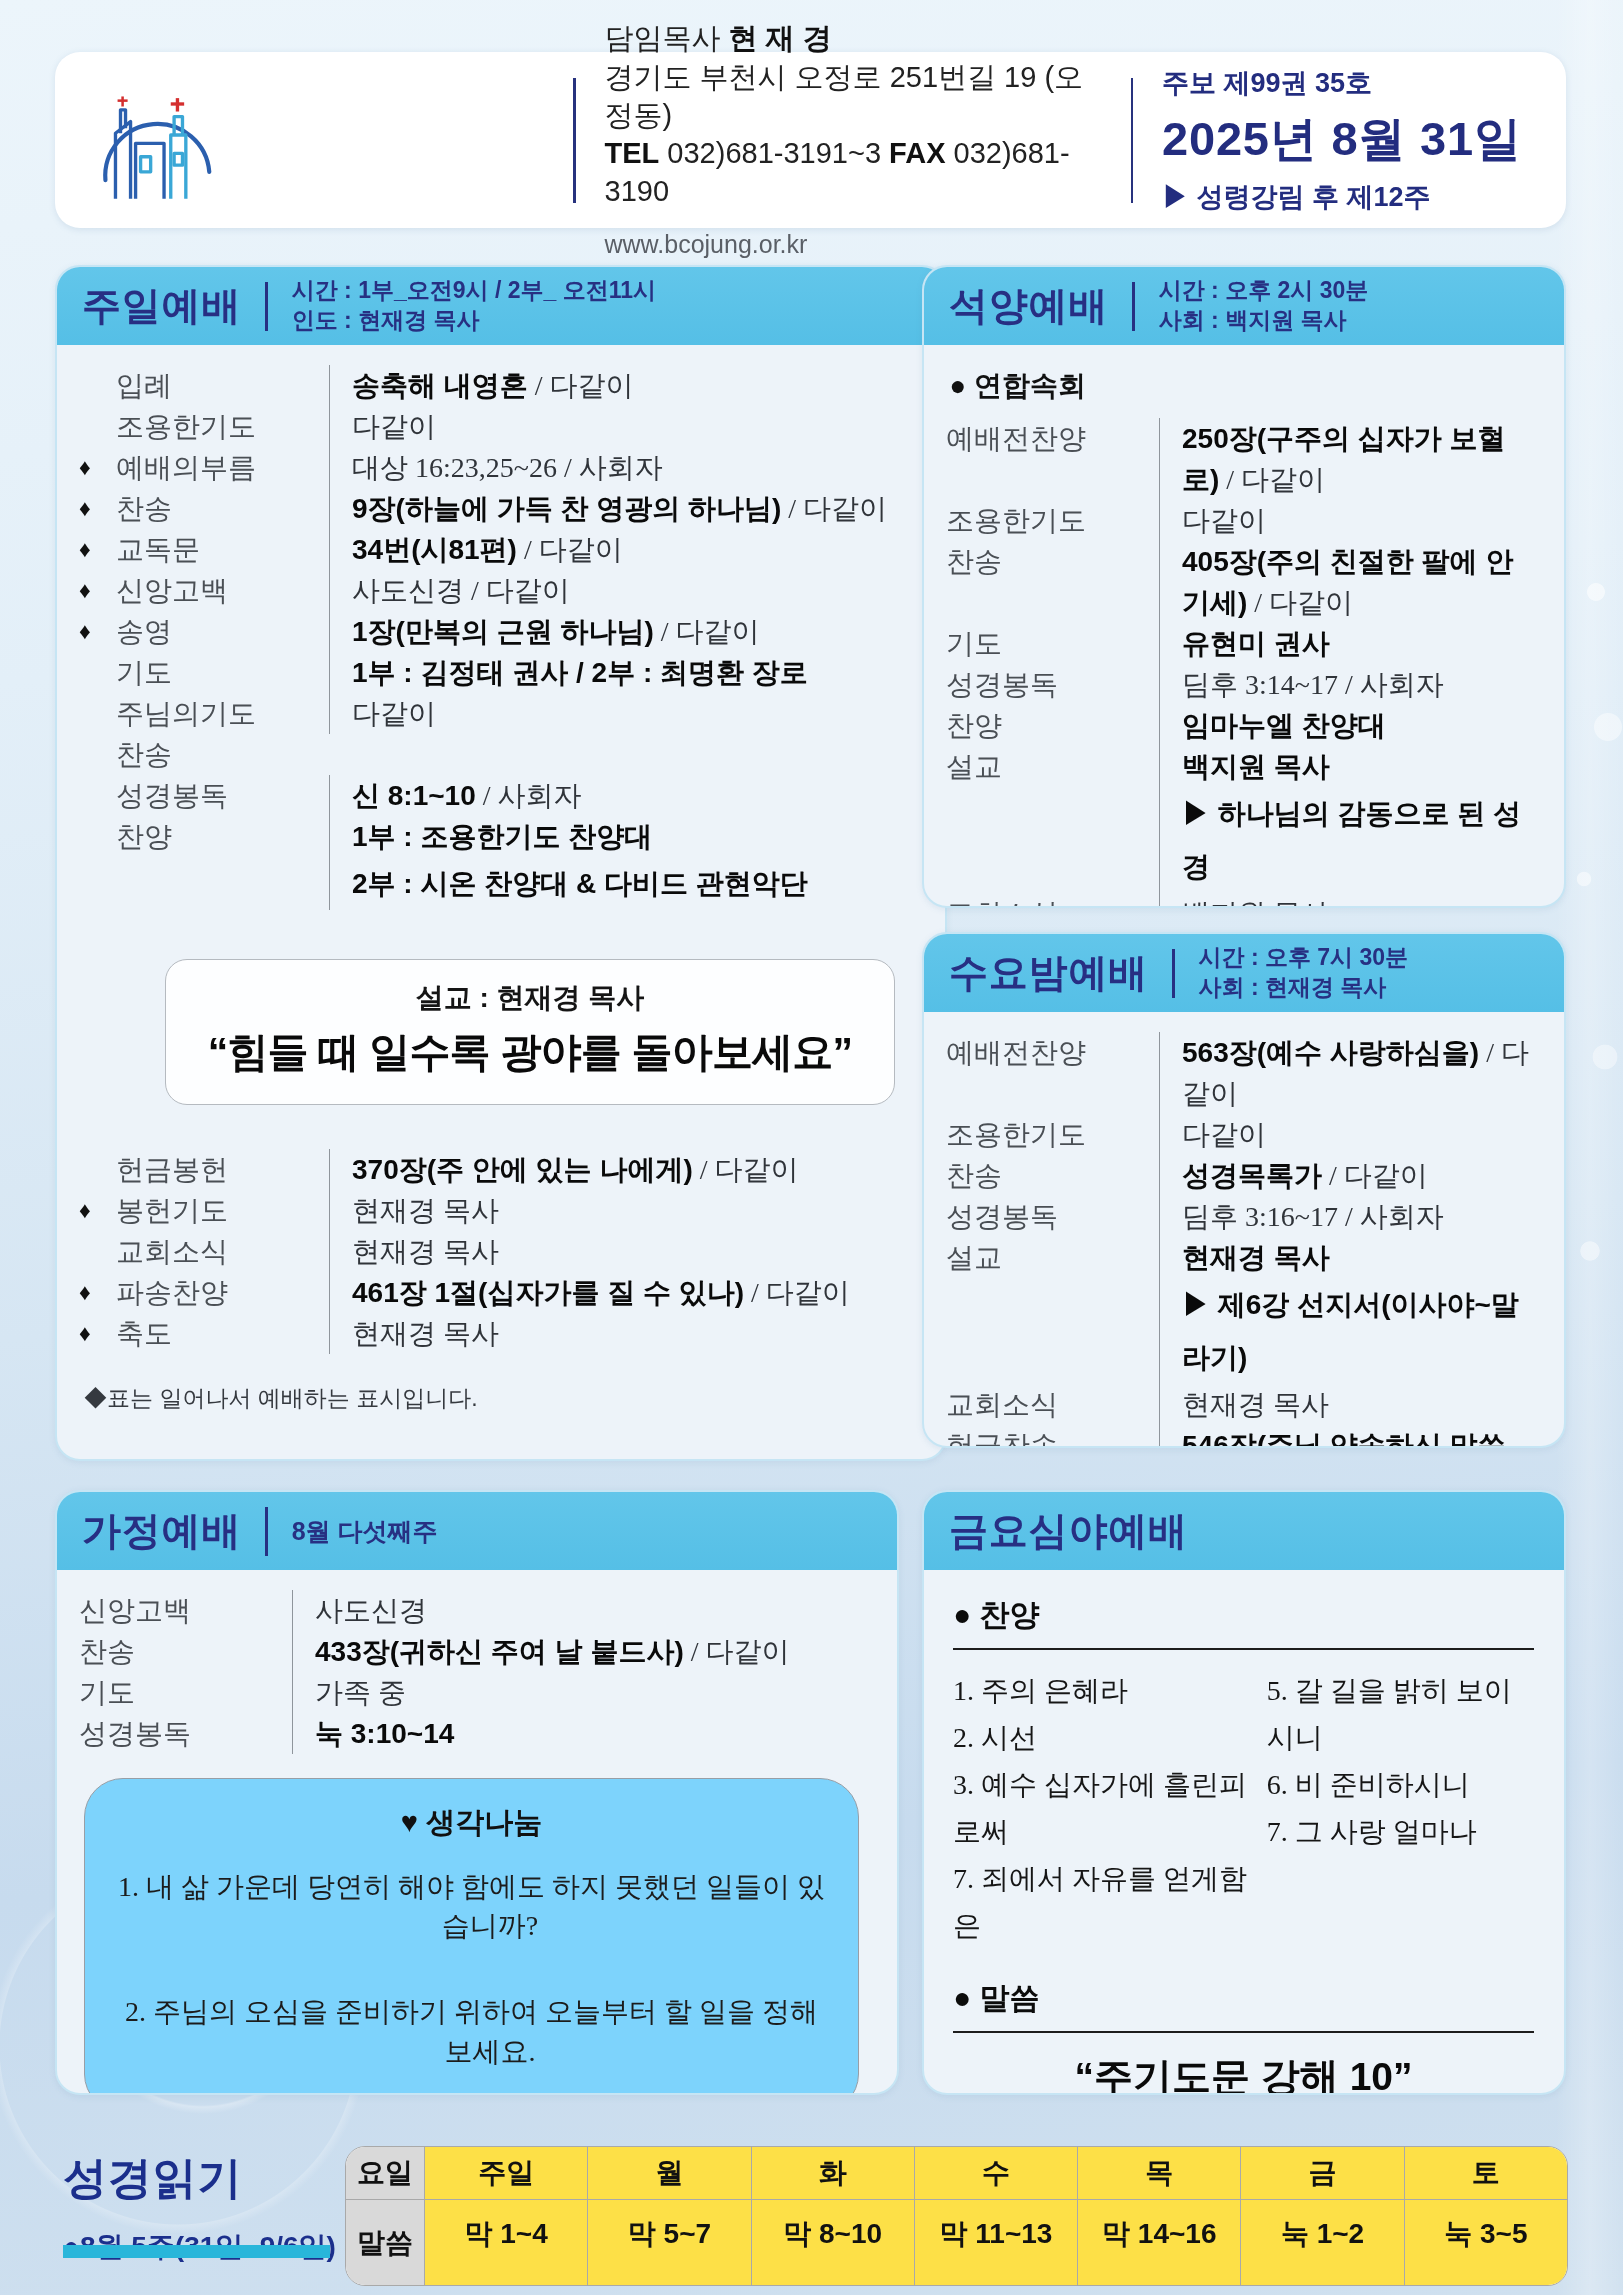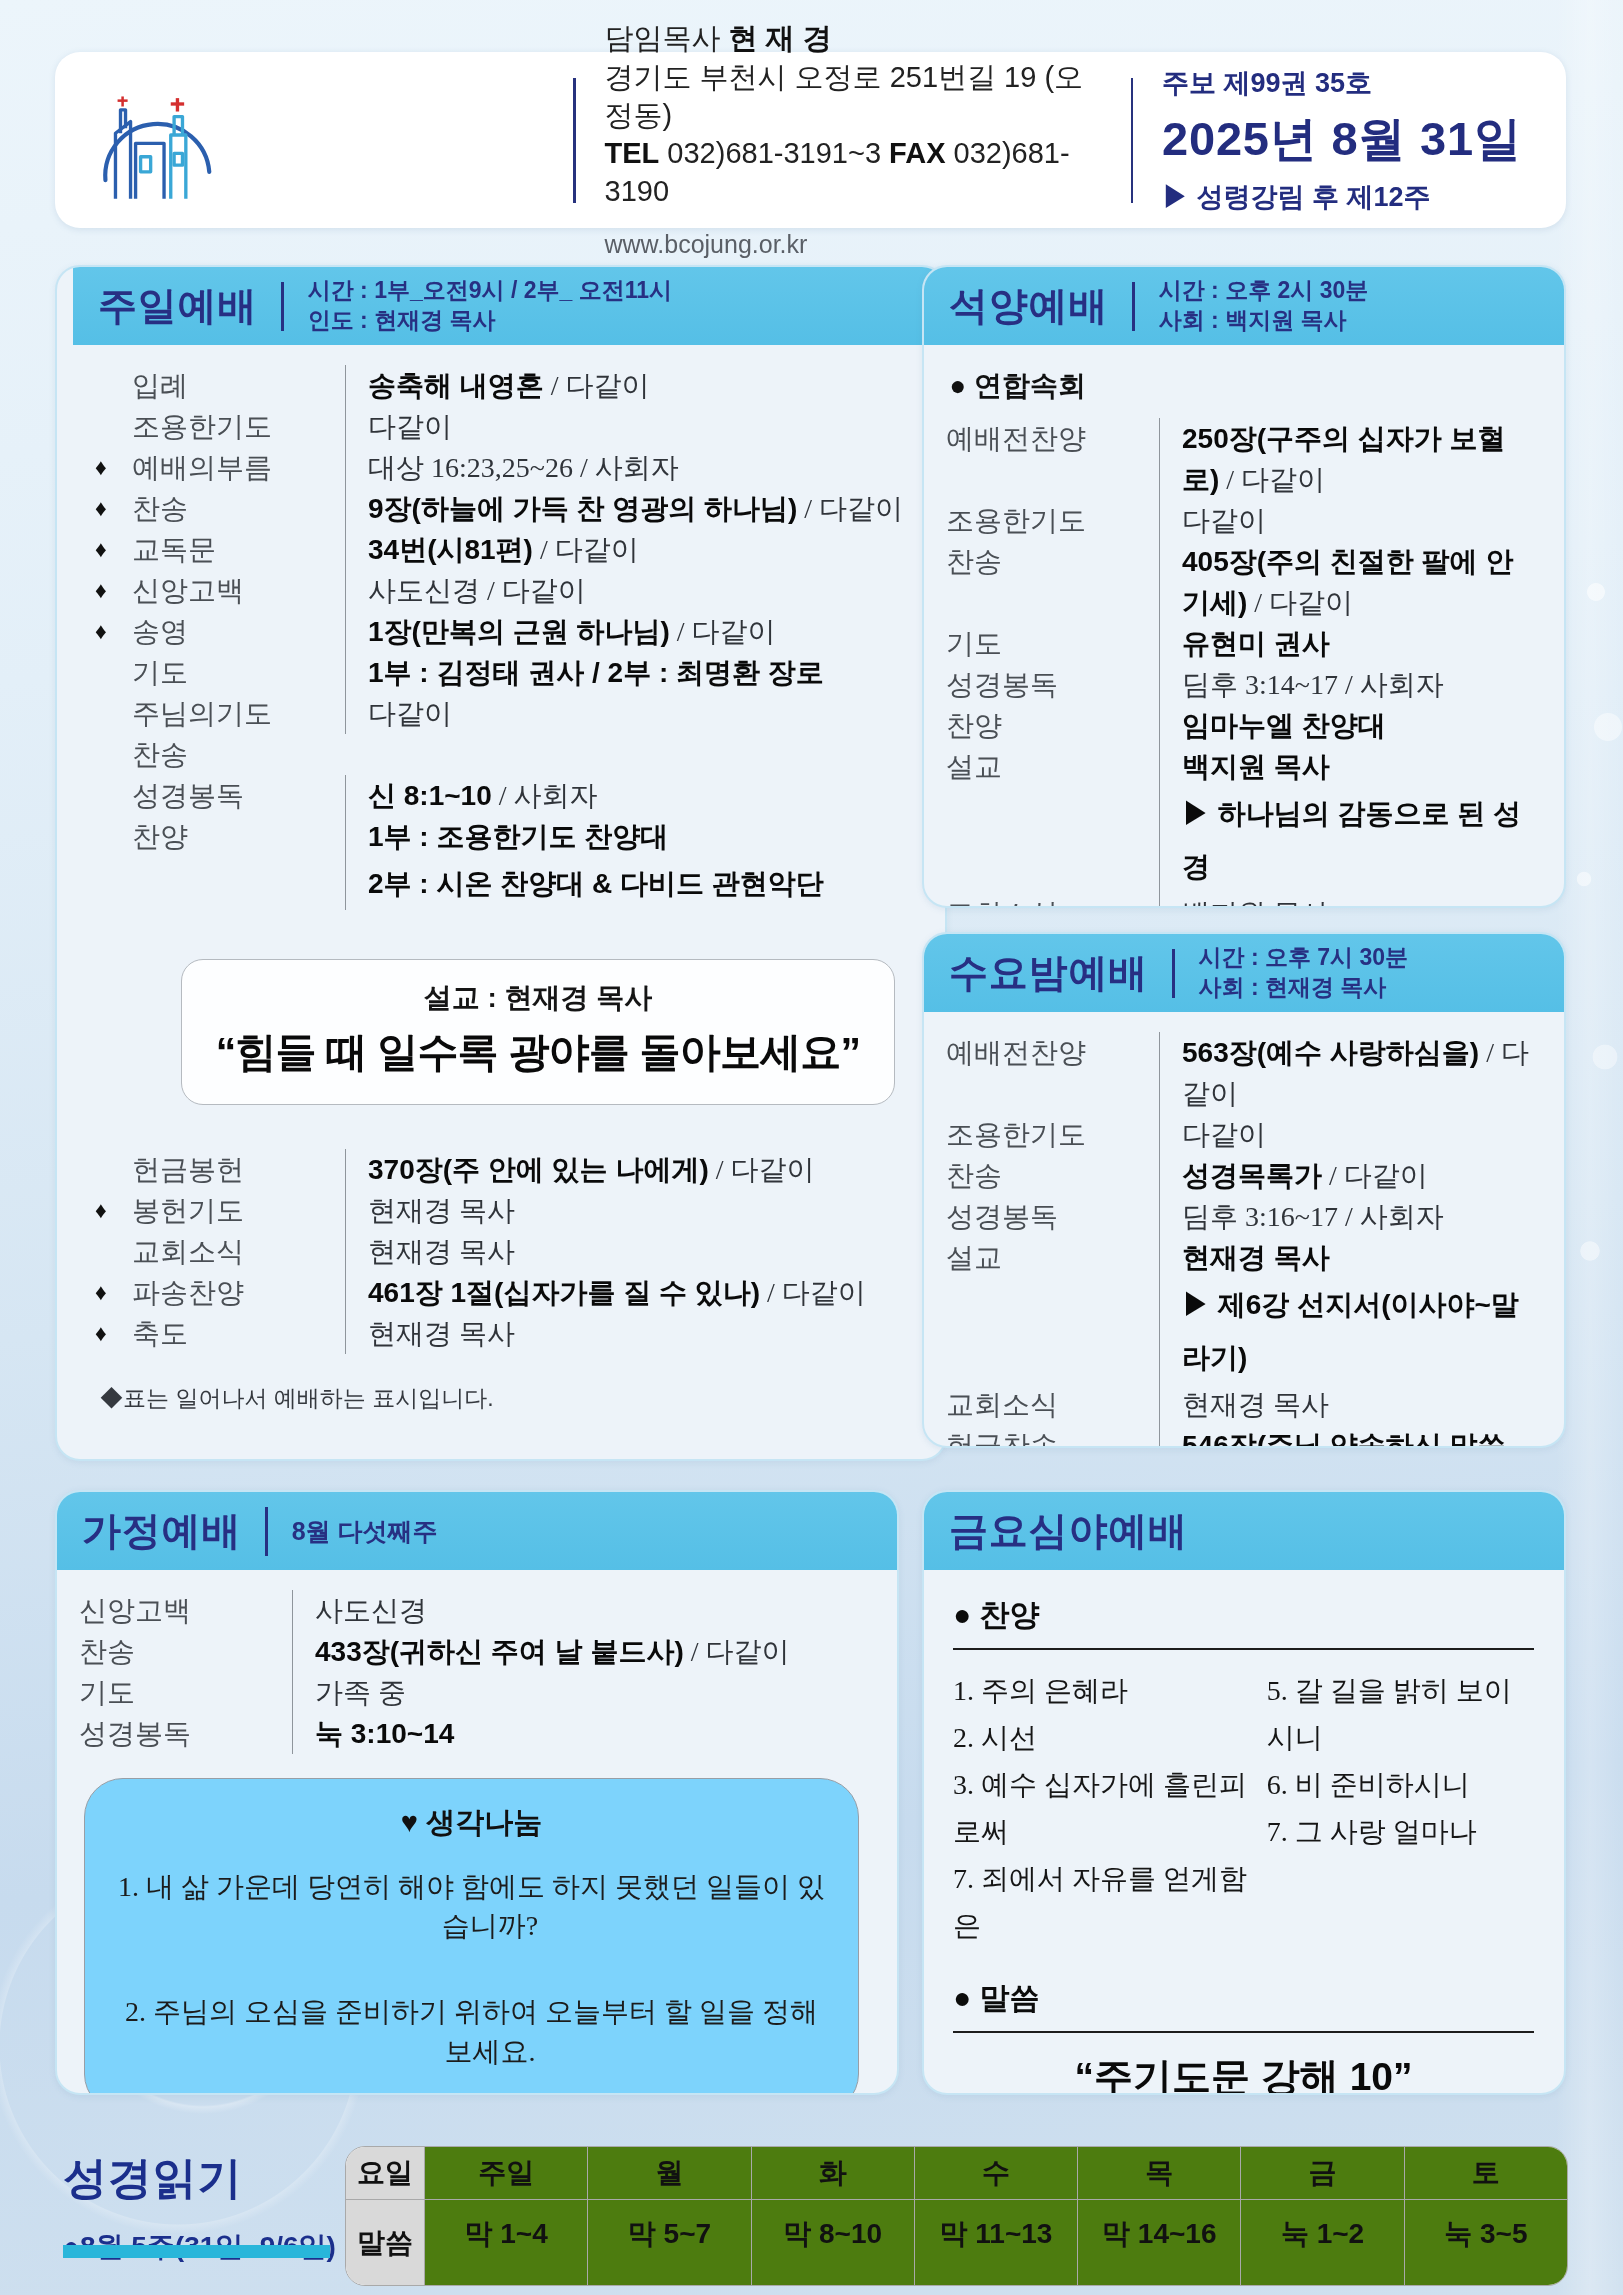--- a/index.html
+++ b/index.html
@@ -52,21 +52,21 @@
   .row{display:flex;align-items:flex-start;}
   .mark{width:0;overflow:visible;font-size:23px;color:#111;line-height:41px;flex:0 0 auto;}
   .with-mark .mark{width:37px;}
   .lbl{width:196px;flex:0 0 auto;font-size:28px;color:#4a4f55;line-height:41px;
     text-align:justify;text-align-last:justify;}
   .val{flex:1;border-left:1.7px solid #8f959c;margin-left:17px;padding-left:22px;
     font-size:28px;line-height:41px;min-height:41px;color:#1a1a1a;}
   .val b{font-weight:bold;color:#0a0a0a;}
   .val .rest{font-family:"Liberation Serif",serif;color:#30343a;}
   .line2{line-height:53px;}
-  #sunday{left:55px;top:265px;width:892px;height:1196px;padding-left:16px;}
+  #sunday{left:55px;top:265px;width:892px;height:1196px;}
   #evening{left:922px;top:265px;width:644px;height:643px;}
   #wednesday{left:922px;top:932px;width:644px;height:516px;}
   #family{left:55px;top:1490px;width:844px;height:605px;}
   #friday{left:922px;top:1490px;width:644px;height:605px;}
   .sermon-box{margin:49px 25px 44px 86px;background:#fdfeff;border:1.7px solid #b5bac0;
     border-radius:22px;text-align:center;padding:18.6px 10px 24px;}
   .sermon-label{font-size:28px;font-weight:bold;color:#151515;}
   .sermon-title{font-size:41px;font-weight:bold;color:#0a0a0a;margin-top:8.5px;letter-spacing:-0.8px;}
   .footnote{margin:29px 0 0 5px;font-size:23px;color:#35393f;}
   .share-box{margin:24px 13px 25px 5px;background:#7dd3fc;border:1.7px solid #989ea6;border-radius:39px;
@@ -90,21 +90,21 @@
   .br-left{position:absolute;left:63px;top:2149px;width:279px;}
   .br-title{font-size:44px;font-weight:bold;color:#1b2f8c;letter-spacing:0.8px;}
   .br-week{font-size:28px;font-weight:bold;color:#1b2f8c;margin-top:20px;white-space:nowrap;}
   .br-bar{position:absolute;left:63px;top:2245px;width:267px;height:12.7px;background:#29b6da;}
   .br-table{position:absolute;left:345px;top:2146px;width:1223px;height:140px;background:#ffffff;
     border:0.8px solid #a9a9a9;border-radius:20px;overflow:hidden;display:flex;flex-direction:column;box-sizing:border-box;}
   .trow{display:flex;}
   .trow.trow1{height:52px;flex:0 0 auto;}
   .trow.trow2{flex:1;}
   .trow .cell{flex:1;display:flex;align-items:center;justify-content:center;
-    font-size:28px;font-weight:bold;color:#111;background:#4d7c0f;border-left:0.8px solid #a9a9a9;}
+    font-size:28px;font-weight:bold;color:#111;background:#fde047;border-left:0.8px solid #a9a9a9;}
   .trow2 .cell{border-top:0.8px solid #a9a9a9;align-items:flex-start;padding-top:15px;}
   .trow .cell:first-child{flex:0 0 78px;background:#d9d9d9;border-left:none;}
   .trow2 .cell:first-child{align-items:center;padding-top:0;}
 </style>
 </head>
 <body>
 
 <div class="page">
   <div class="bg-deco"></div>
 

